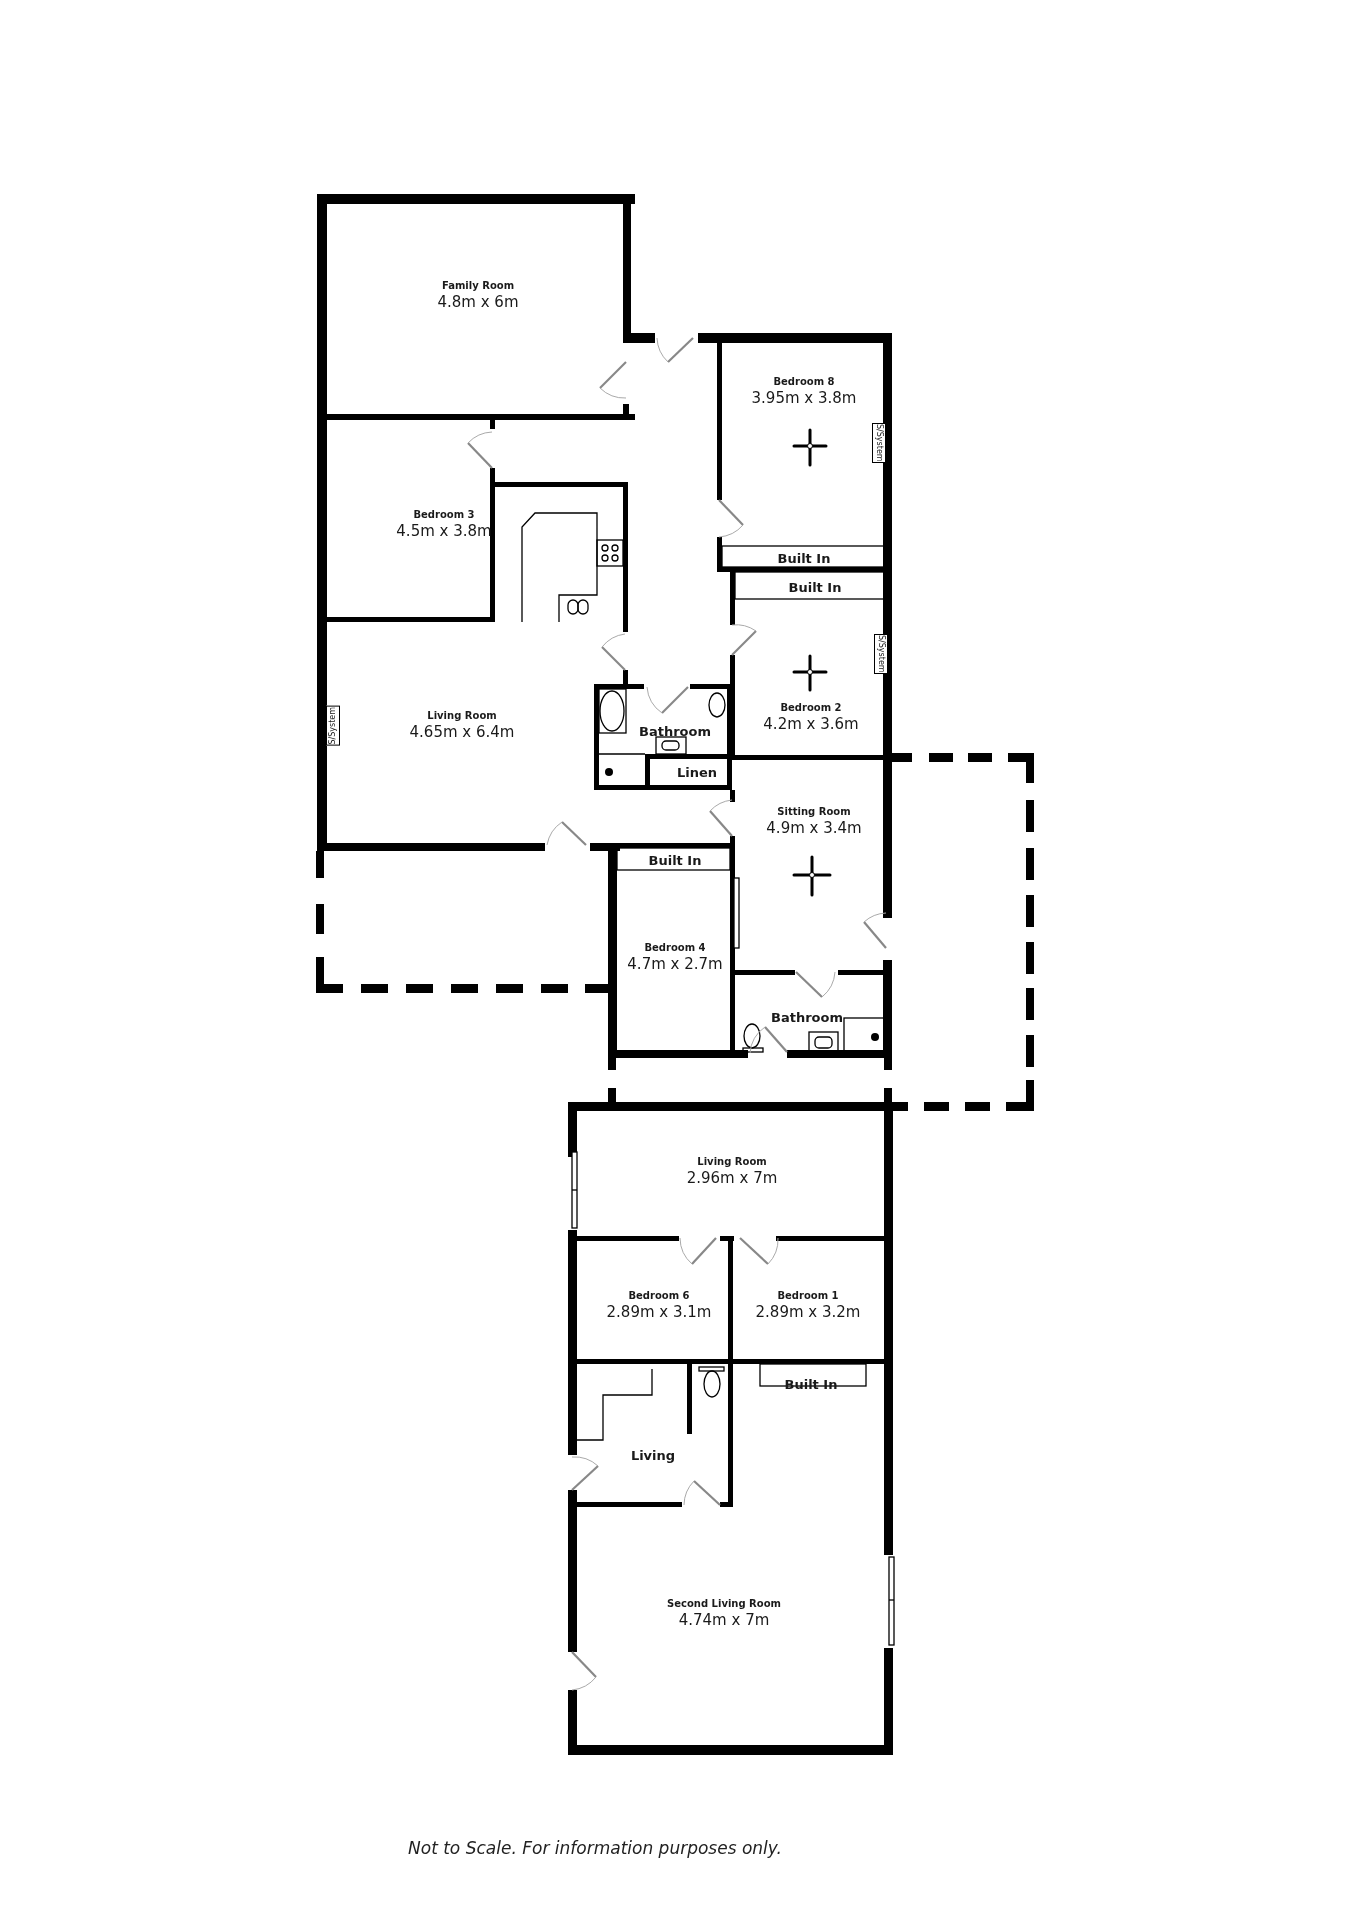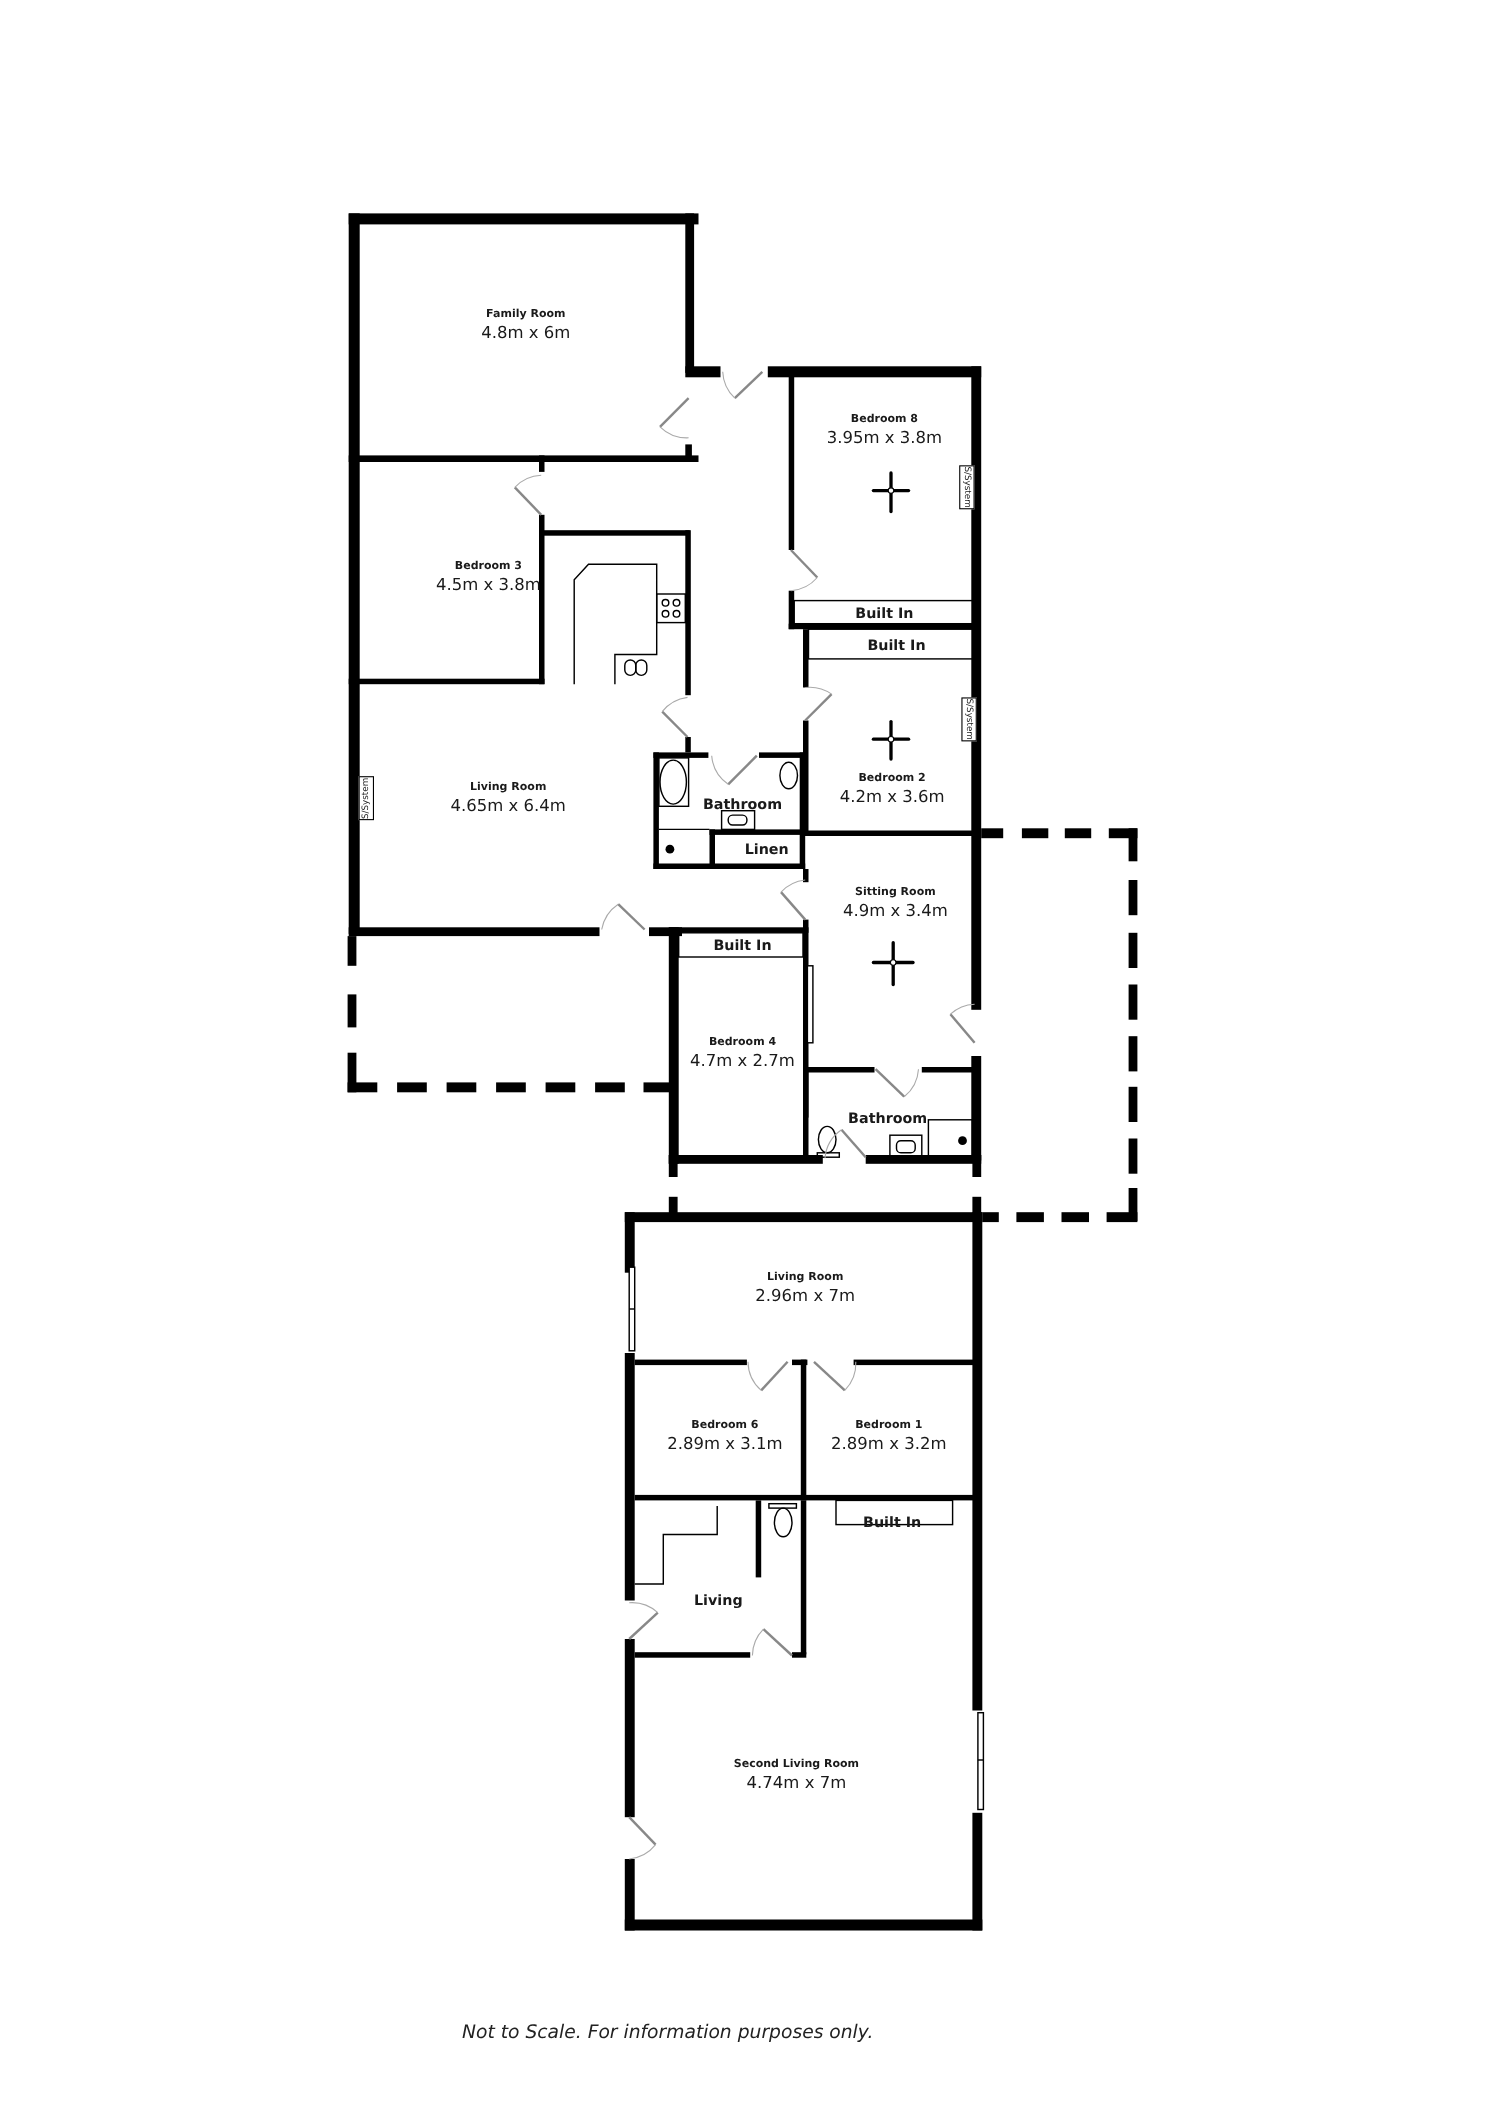--- a/index.html
+++ b/index.html
@@ -3,21 +3,21 @@
 <meta charset="utf-8">
 <style>
   html,body{margin:0;padding:0;background:#ffffff;}
   body{width:1358px;height:1920px;position:relative;overflow:hidden;font-family:"DejaVu Sans","Liberation Sans",sans-serif;color:#1a1a1a;}
   #plan{position:absolute;left:0;top:0;width:1358px;height:1920px;}
   .lbl{position:absolute;transform:translateX(-50%);text-align:center;white-space:nowrap;line-height:1.25;}
   .room-name{font-weight:bold;font-size:10px;display:block;}
   .room-dim{font-size:15px;display:block;}
   .small{font-weight:bold;font-size:13px;}
   .vlabel{position:absolute;font-size:8px;border:1px solid #000;background:#fff;padding:0 1px;writing-mode:vertical-rl;line-height:10px;}
-  .footer{position:absolute;left:0;width:1190px;text-align:center;top:1838px;font-style:italic;font-size:17px;color:#222;padding-left:12px;}
+  .footer{position:absolute;left:0;width:1190px;text-align:center;top:1838px;font-style:italic;font-size:17px;color:#222;}
 </style>
 </head>
 <body>
 
 <svg id="plan" viewBox="0 0 1358 1920" xmlns="http://www.w3.org/2000/svg">
   <g fill="#000">
 
     <rect x="317" y="194" width="318" height="10"></rect>
     <rect x="317" y="194" width="10" height="655"></rect>
     <rect x="623" y="194" width="8" height="145"></rect>

